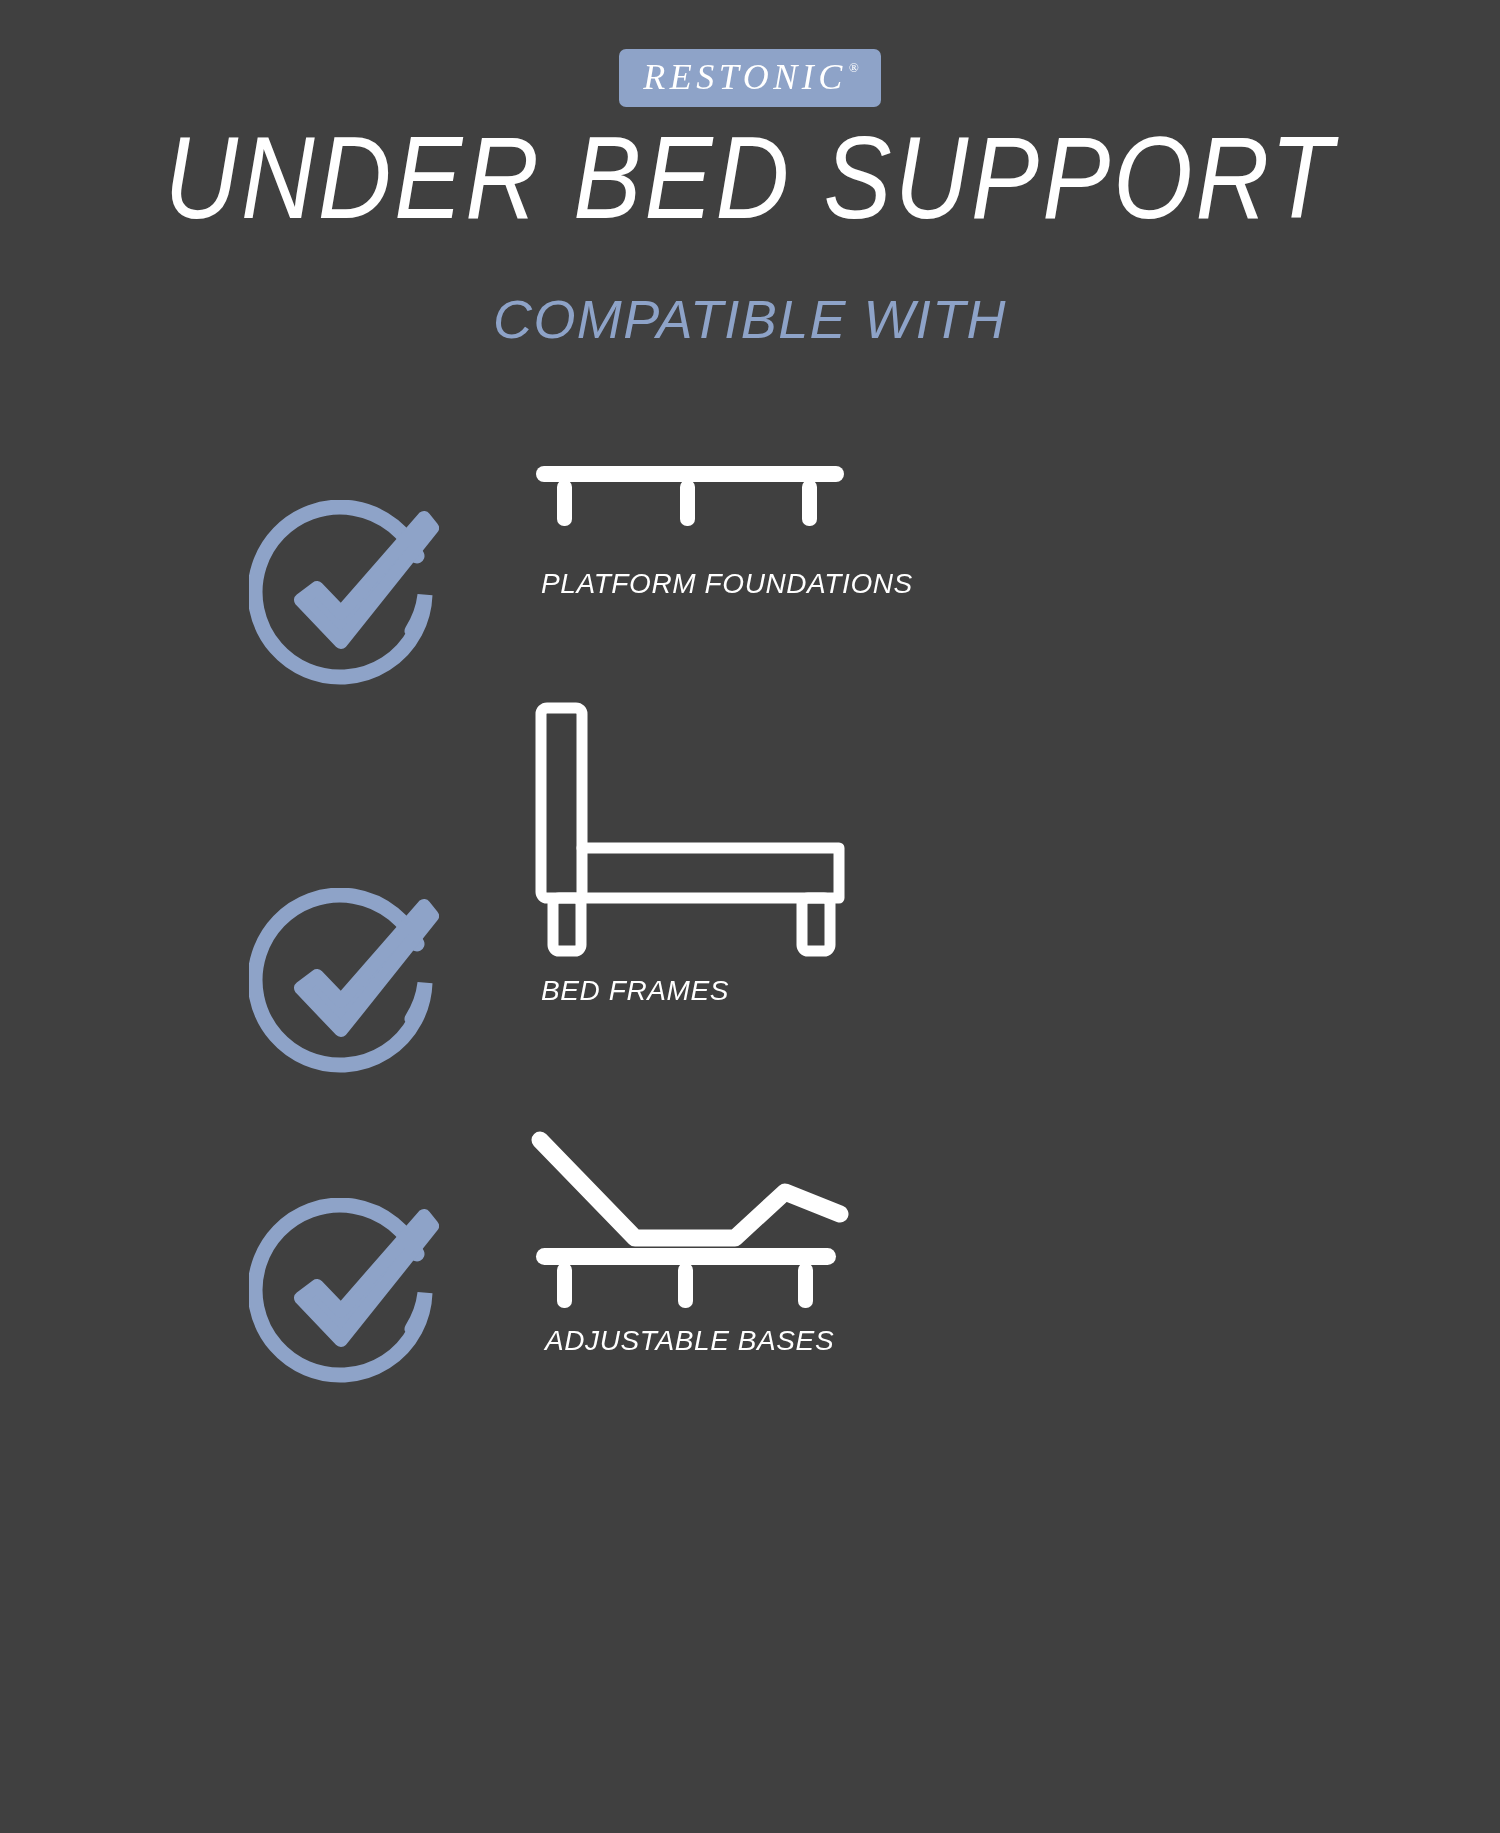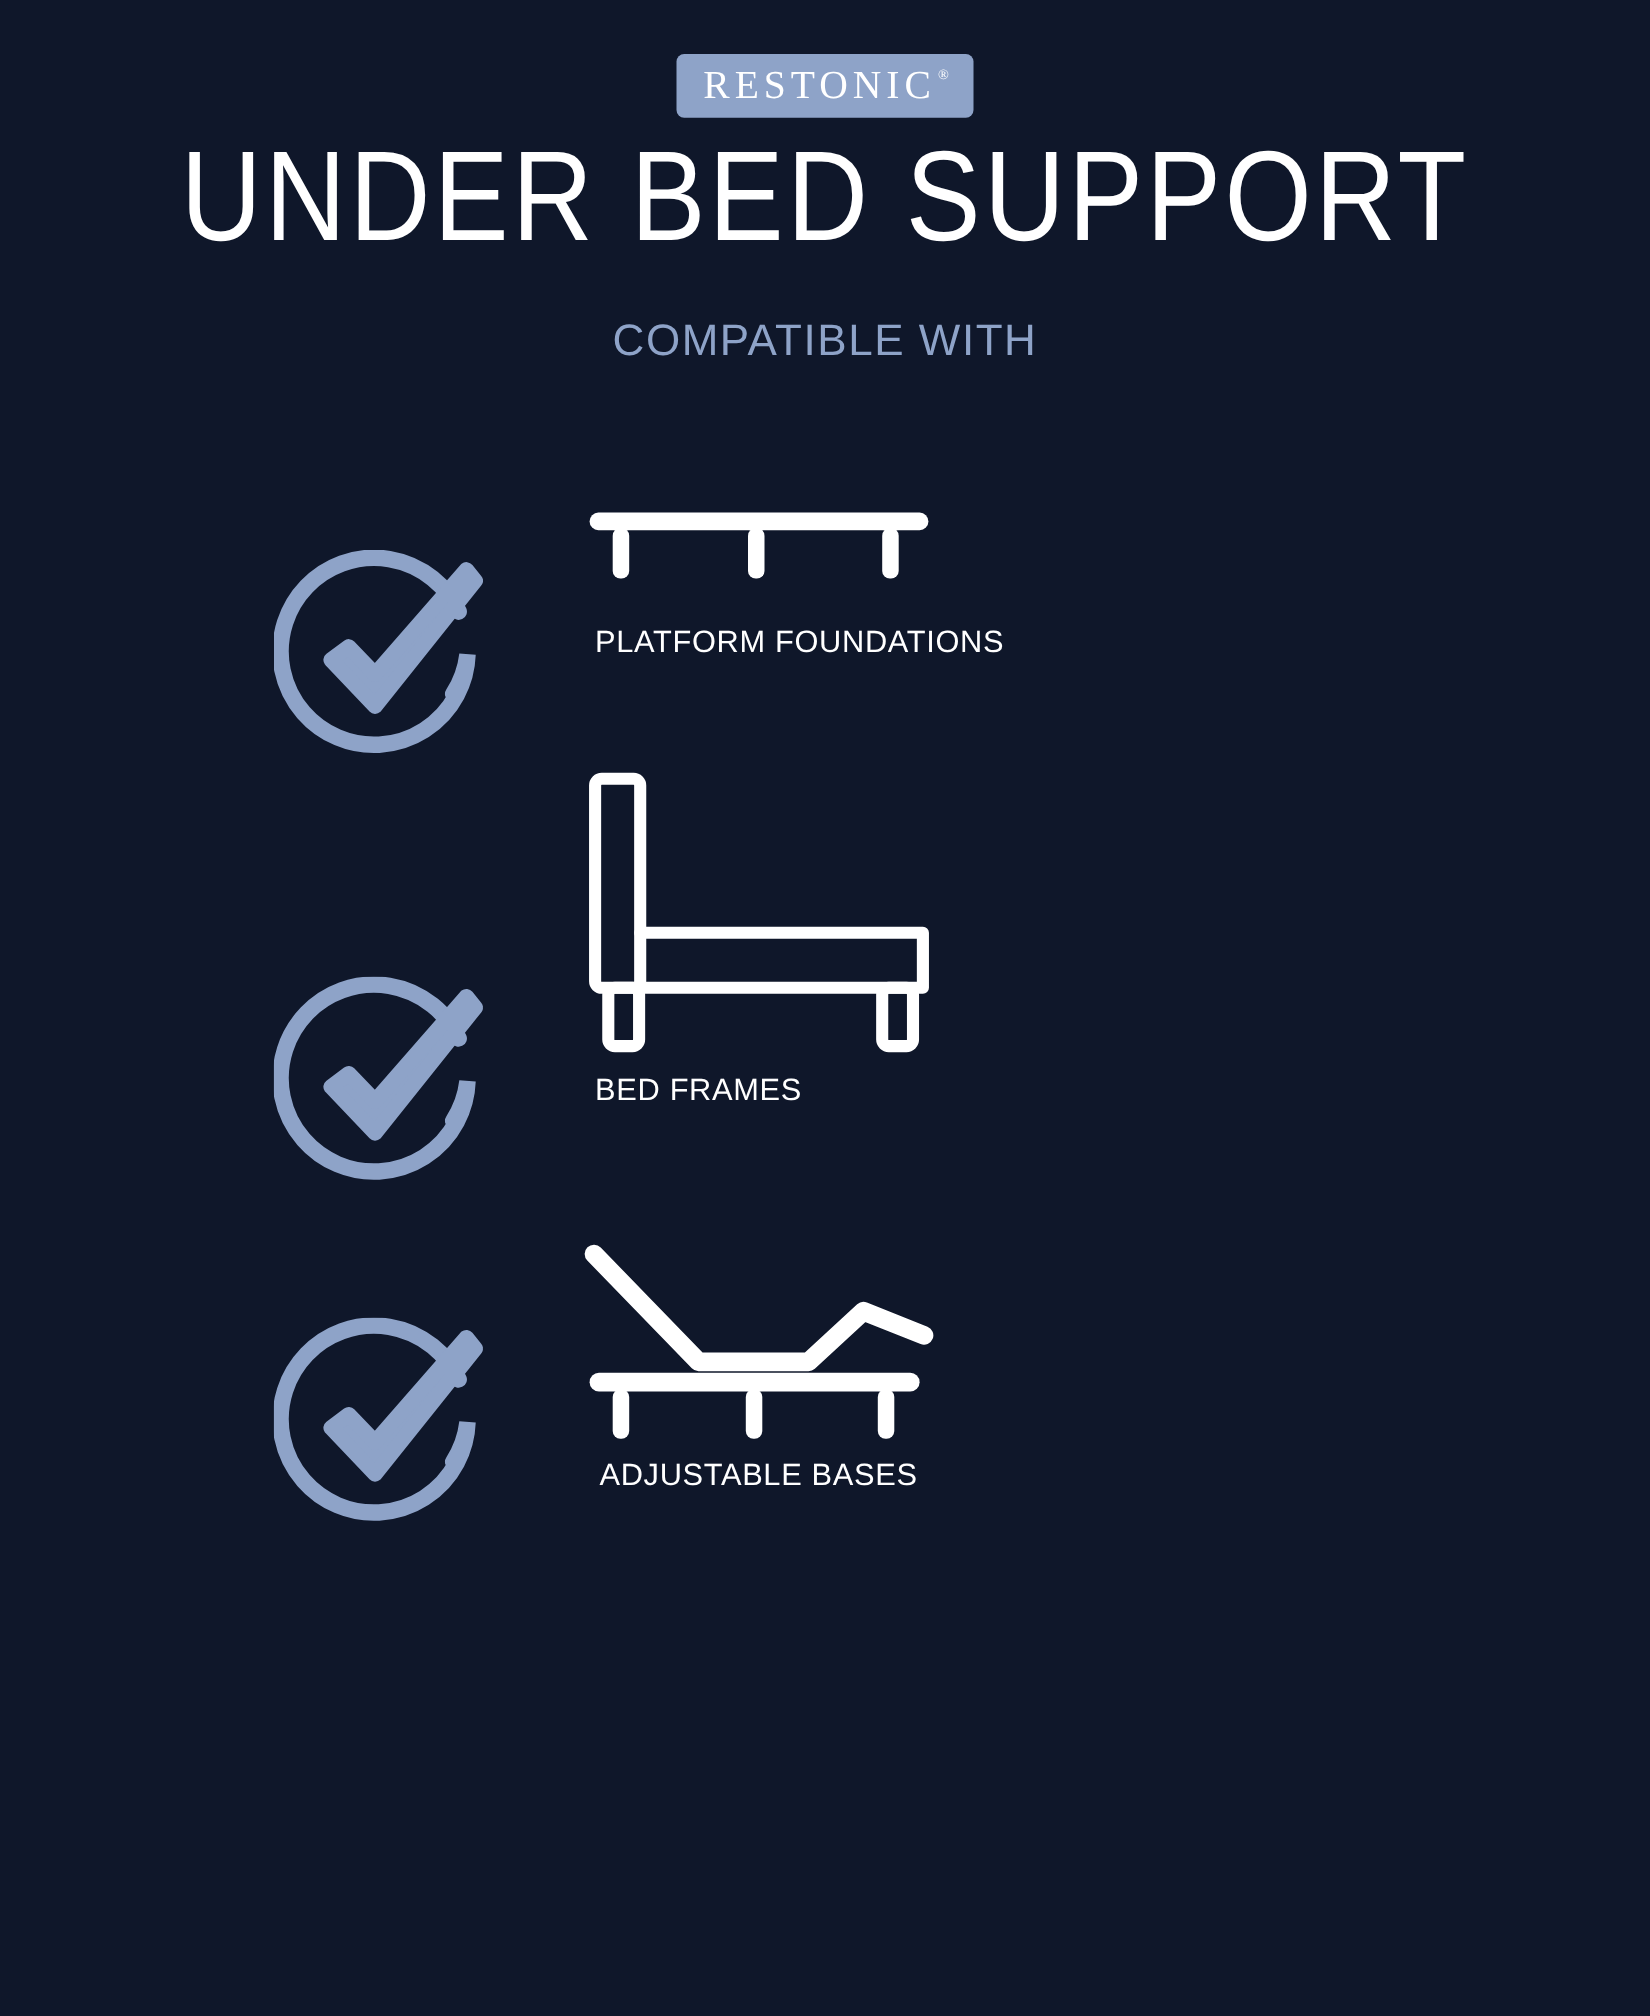--- a/index.html
+++ b/index.html
@@ -11,21 +11,22 @@
     width: 1500px;
     height: 1833px;
     font-family: "Liberation Sans", sans-serif;
     overflow: hidden;
     position: relative;
   }
 
   .page {
     position: absolute;
     inset: 0;
-    background: #0f172a;
+    background: #404040;
+    font-style: italic;
   }
 
   
   .brand-wrap {
     position: absolute;
     top: 49px;
     left: 0;
     width: 100%;
     display: flex;
     justify-content: center;
@@ -71,21 +72,21 @@
   }
 
   .subtitle {
     position: absolute;
     top: 288px;
     left: 0;
     width: 100%;
     text-align: center;
     color: #8ea3c8;
     font-weight: 400;
-    font-size: 40px;
+    font-size: 54px;
     letter-spacing: 1.4px;
   }
 
   
   .row {
     position: absolute;
     left: 0;
     width: 100%;
     height: 340px;
   }

